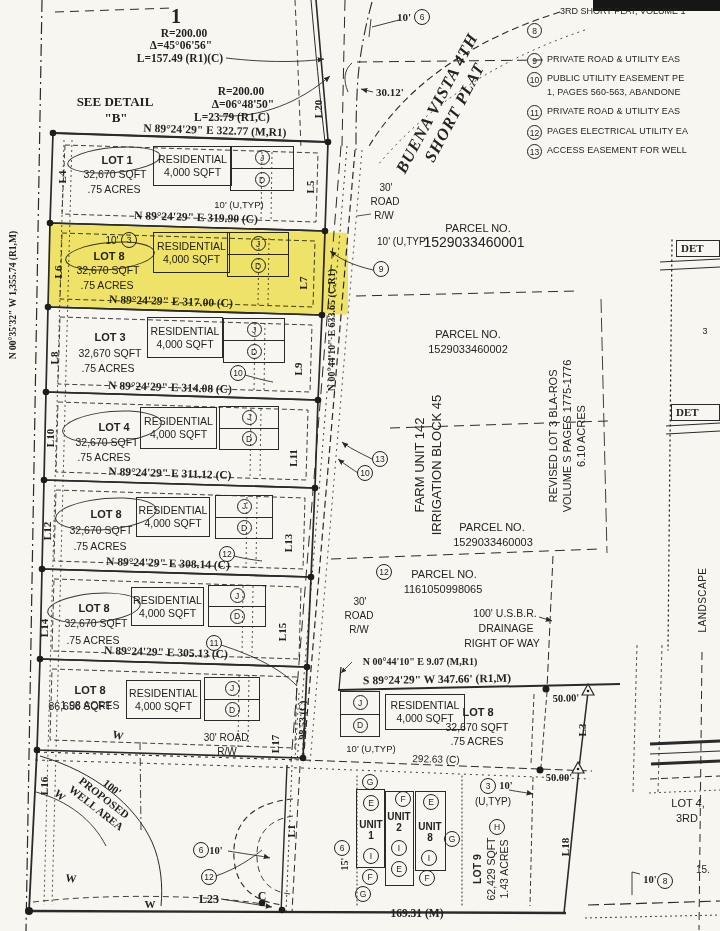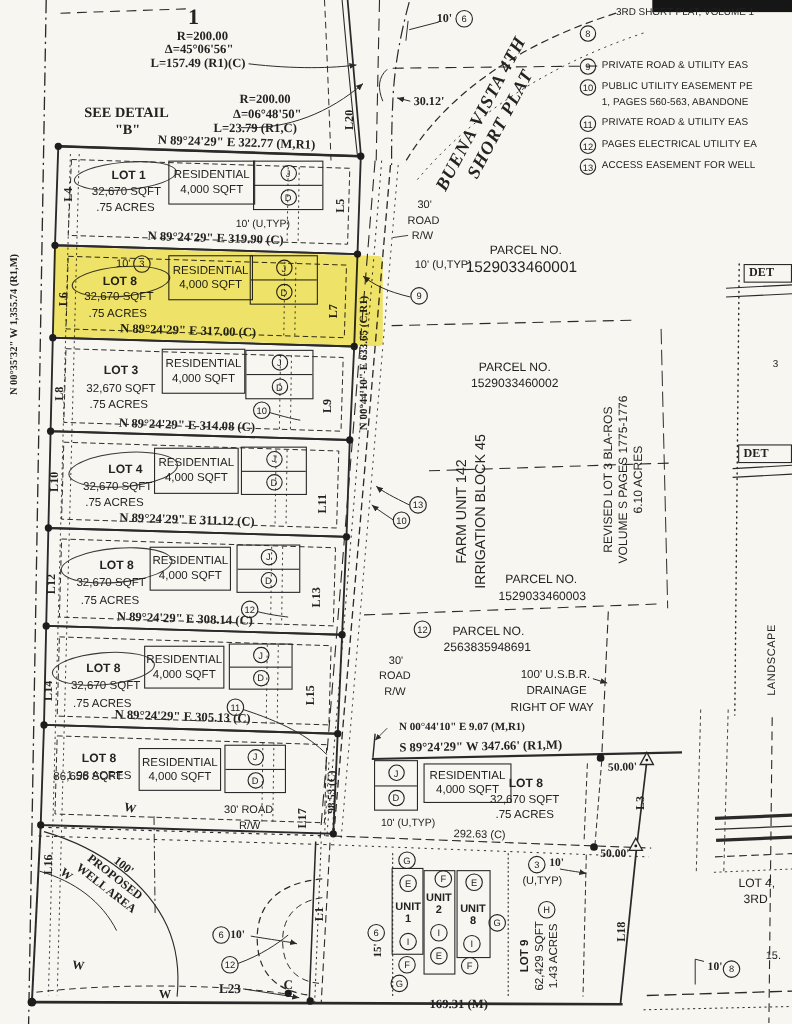--- a/index.html
+++ b/index.html
@@ -484,21 +484,21 @@
     </div>
 <div class="mk" style="left:365px;top:473px">
       <span>10</span>
     </div>
 <div class="t sn" style="left:492px;top:527px;font-size:11px">PARCEL NO.</div>
 <div class="t sn" style="left:493px;top:542px;font-size:11px">1529033460003</div>
 <div class="mk" style="left:384px;top:572px">
       <span>12</span>
     </div>
 <div class="t sn" style="left:444px;top:574px;font-size:11px">PARCEL NO.</div>
-<div class="t sn" style="left:443px;top:589px;font-size:11px">2563835948691</div>
+<div class="t sn" style="left:443px;top:589px;font-size:11px">1161050998065</div>
 <div class="t sn" style="left:360px;top:601px;font-size:10px">30'</div>
 <div class="t sn" style="left:359px;top:615px;font-size:10px">ROAD</div>
 <div class="t sn" style="left:359px;top:629px;font-size:10px">R/W</div>
 <div class="t sn" style="left:505px;top:613px;font-size:10.5px">100' U.S.B.R.</div>
 <div class="t sn" style="left:506px;top:628px;font-size:10.5px">DRAINAGE</div>
 <div class="t sn" style="left:502px;top:643px;font-size:10.5px">RIGHT OF WAY</div>
 <div class="t sr" style="left:420px;top:661px;font-size:10px">N 00°44'10" E 9.07 (M,R1)</div>
 <div class="t sr" style="left:437px;top:679px;font-size:11.5px;transform:translate(-50%,-50%) rotate(-1deg)">S 89°24'29" W 347.66' (R1,M)</div>
 <div class="t sr" style="left:566px;top:698px;font-size:10.5px;transform:translate(-50%,-50%) rotate(-2deg)">50.00'</div>
 <div class="t sr" style="left:559px;top:777px;font-size:10.5px">50.00'</div>

